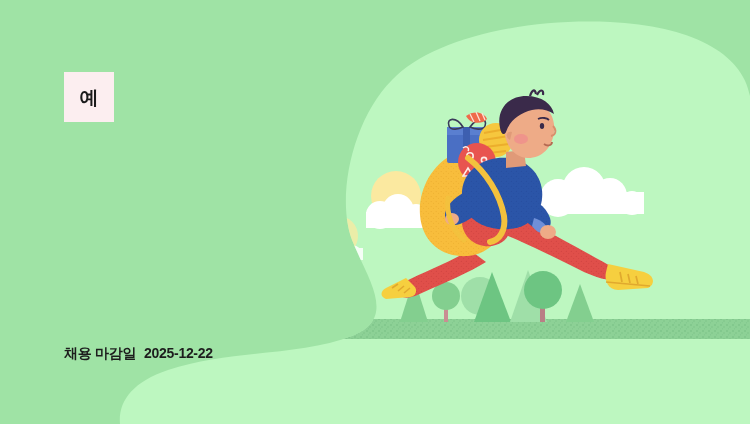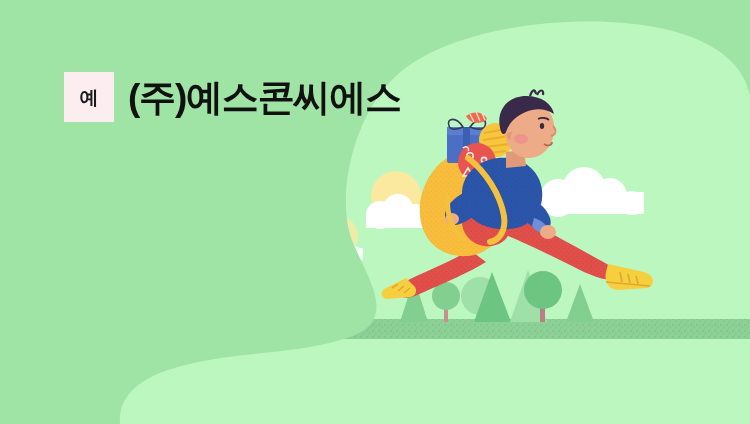--- a/index.html
+++ b/index.html
@@ -335,19 +335,21 @@
           <path d="M537,95 C 540,89 544,89 543,95" stroke="#3a2a4a" stroke-width="2.2" fill="none"></path>
         </g>
       </g>
     </g>
   </svg>
 
   <div id="text-layer">
 
     <div class="company-row">
       <div class="company-badge">예</div>
-      <div class="company-name">(주)예스콘씨에스</div>
     </div>
 
 
+    <div class="deadline">
+      <span class="deadline-label">채용 마감일</span><span class="deadline-date">2025-12-22</span>
+    </div>
 
   </div>
 </div>
 
 </body></html>

